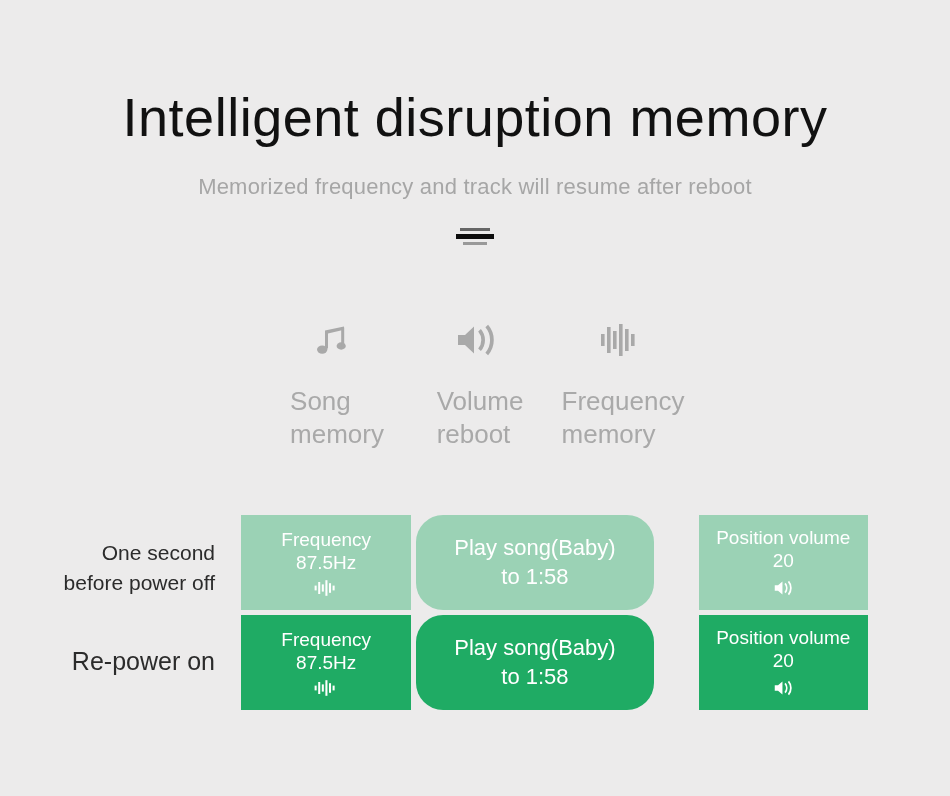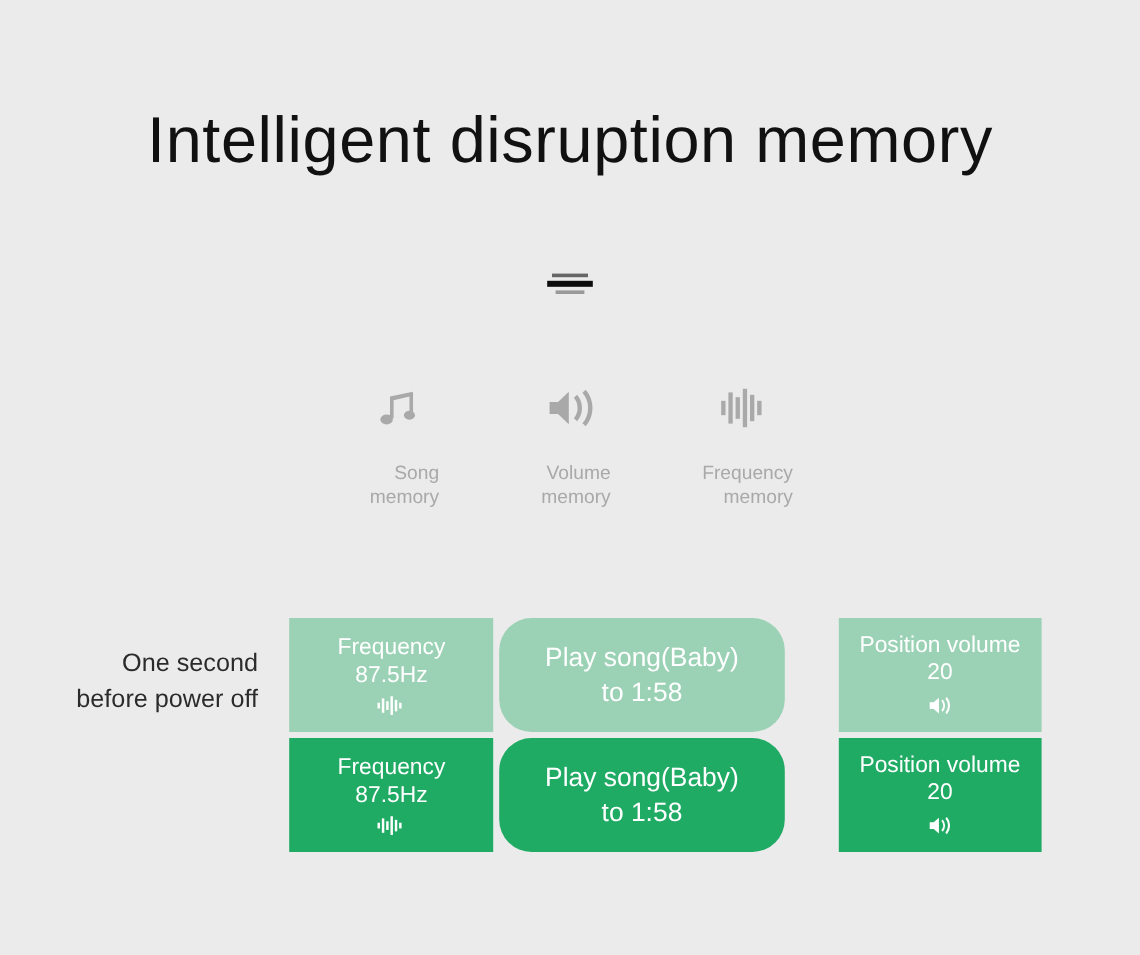--- a/index.html
+++ b/index.html
@@ -86,22 +86,22 @@
   }
   .feature-icon {
     height: 56px;
     display: flex;
     align-items: center;
     justify-content: center;
     color: #a9a9a9;
   }
   .feature-label {
     margin-top: 17px;
-    text-align: right;
-    font-size: 16px;
+    text-align: left;
+    font-size: 26px;
     line-height: 1.28;
     color: #a9a9a9;
     white-space: pre-line;
     margin-left: 10px;
   }
 
   
   .table {
     position: absolute;
     left: 241px;
@@ -167,20 +167,21 @@
     line-height: 1.2;
   }
 </style>
 </head>
 <body>
 
 <div class="page">
 
   <div class="hero-title">Intelligent disruption memory</div>
 
+  <div class="hero-subtitle">Memorized frequency and track will resume after reboot</div>
 
   <div class="divider">
     <span class="bar bar-top"></span>
     <span class="bar bar-mid"></span>
     <span class="bar bar-bot"></span>
   </div>
 
   <div class="features">
 
     <div class="feature">
@@ -202,21 +203,21 @@
       <div class="feature-icon">
         <svg width="46" height="46" viewBox="0 0 46 46" aria-hidden="true">
           <g fill="currentColor">
             <path d="M6 18 L13 18 L22 9.5 L22 36.5 L13 28 L6 28 Z"></path>
             <path d="M26.2 14.4 A13.5 13.5 0 0 1 26.2 31.6 L28.9 34.1 A17.1 17.1 0 0 0 28.9 11.9 Z"></path>
             <path d="M33.4 10.3 A19.6 19.6 0 0 1 33.4 35.7 L36.1 38.2 A23.2 23.2 0 0 0 36.1 7.8 Z"></path>
           </g>
         </svg>
       </div>
       <div class="feature-label">Volume
-memory</div>
+reboot</div>
     </div>
 
     <div class="feature">
       <div class="feature-icon">
         <svg width="46" height="46" viewBox="0 0 46 46" aria-hidden="true">
           <g fill="currentColor">
             <rect x="6" y="17" width="3.6" height="12"></rect>
             <rect x="12" y="10" width="3.6" height="26"></rect>
             <rect x="18" y="14" width="3.6" height="18"></rect>
             <rect x="24" y="7" width="3.6" height="32"></rect>
@@ -227,20 +228,21 @@
       </div>
       <div class="feature-label">Frequency
 memory</div>
     </div>
 
   </div>
 
   <div class="rowlabel rowlabel-1">One second
 before power off</div>
 
+  <div class="rowlabel rowlabel-2">Re-power on</div>
 
   <div class="table">
 
     <div class="trow row-light">
 
       <div class="cell cell-freq">
         <div class="cell-text">Frequency
 87.5Hz</div>
         <div class="cell-icon">
           <svg width="28" height="18" viewBox="0 0 46 30" aria-hidden="true">

